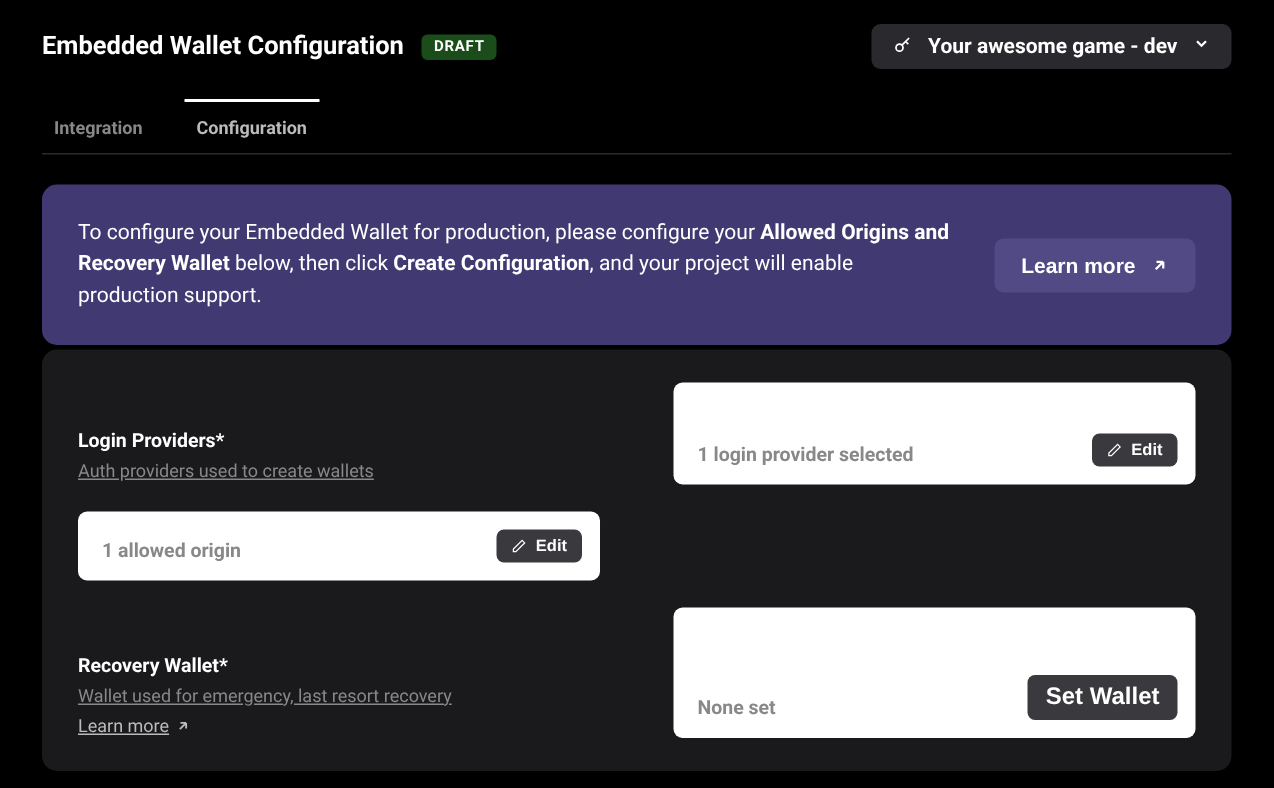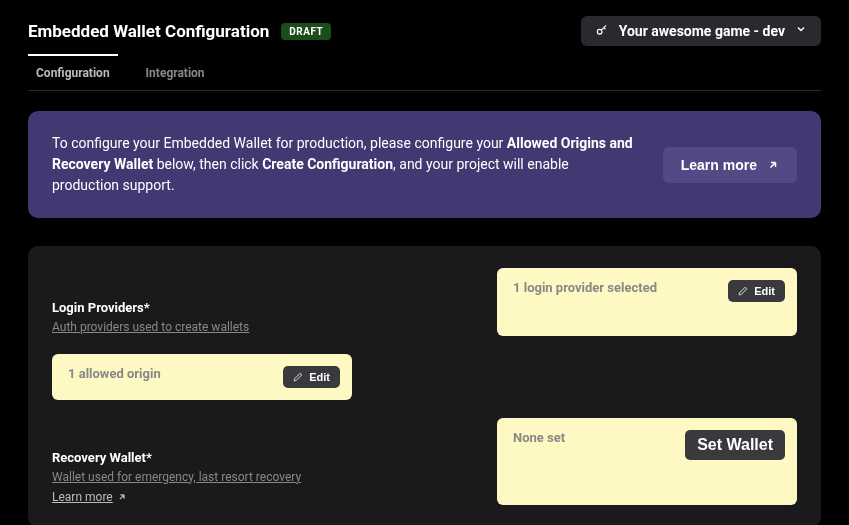--- a/index.html
+++ b/index.html
@@ -12,21 +12,21 @@
       font-family: -apple-system, BlinkMacSystemFont, 'Segoe UI', Roboto, sans-serif;
       color: #ffffff;
       width: 849px;
       height: 525px;
       padding: 16px 28px;
     }
     .header {
       display: flex;
       justify-content: space-between;
       align-items: center;
-      margin-bottom: 8px;
+      margin-bottom: 20px;
     }
     .header-left {
       display: flex;
       align-items: center;
       gap: 12px;
     }
     .page-title {
       font-size: 17px;
       font-weight: 700;
       color: #ffffff;
@@ -80,21 +80,21 @@
       border-top: 2px solid #ffffff;
     }
     .banner {
       background: #413972;
       border-radius: 10px;
       padding: 22px 24px;
       display: flex;
       justify-content: space-between;
       align-items: center;
       gap: 24px;
-      margin-bottom: 28px;
+      margin-bottom: 3px;
     }
     .banner-text {
       font-size: 14px;
       line-height: 1.5;
       color: #ffffff;
       flex: 1;
     }
     .banner-text strong {
       font-weight: 700;
     }
@@ -155,27 +155,27 @@
       display: inline-flex;
       align-items: center;
       gap: 4px;
       margin-top: 2px;
     }
     .config-learn-more svg {
       width: 10px;
       height: 10px;
     }
     .config-right {
-      width: 300px;
-      background: #fef9c3;
+      width: 348px;
+      background: #ffffff;
       border-radius: 6px;
       padding: 12px 12px 12px 16px;
       display: flex;
       justify-content: space-between;
-      align-items: flex-start;
+      align-items: flex-end;
     }
     .config-value {
       font-size: 13px;
       font-weight: 700;
       color: #888888;
     }
     .edit-btn {
       background: #3a3a3e;
       border: none;
       border-radius: 5px;
@@ -231,22 +231,22 @@
       <path d="M10.5 12.5L19 4M15 8l3 3"></path>
     </svg>
     <span>Your awesome game - dev</span>
     <svg class="chevron-down" viewBox="0 0 24 24" fill="none" stroke="#ffffff" stroke-width="3">
       <path d="M6 9l6 6 6-6"></path>
     </svg>
   </div>
 </div>
 
 <div class="tabs">
+  <div class="tab">Integration</div>
   <div class="tab active">Configuration</div>
-  <div class="tab">Integration</div>
 </div>
 
 <div class="banner">
   <div class="banner-text">
     <span>To configure your Embedded Wallet for production, please configure your </span><strong>Allowed Origins and Recovery Wallet</strong><span> below, then click </span><strong>Create Configuration</strong><span>, and your project will enable production support.</span>
   </div>
   <button class="learn-more-btn">
     <span>Learn more</span>
     <svg viewBox="0 0 24 24" fill="none" stroke="#ffffff" stroke-width="3">
       <path d="M7 17L17 7M17 7H8M17 7v9"></path>

